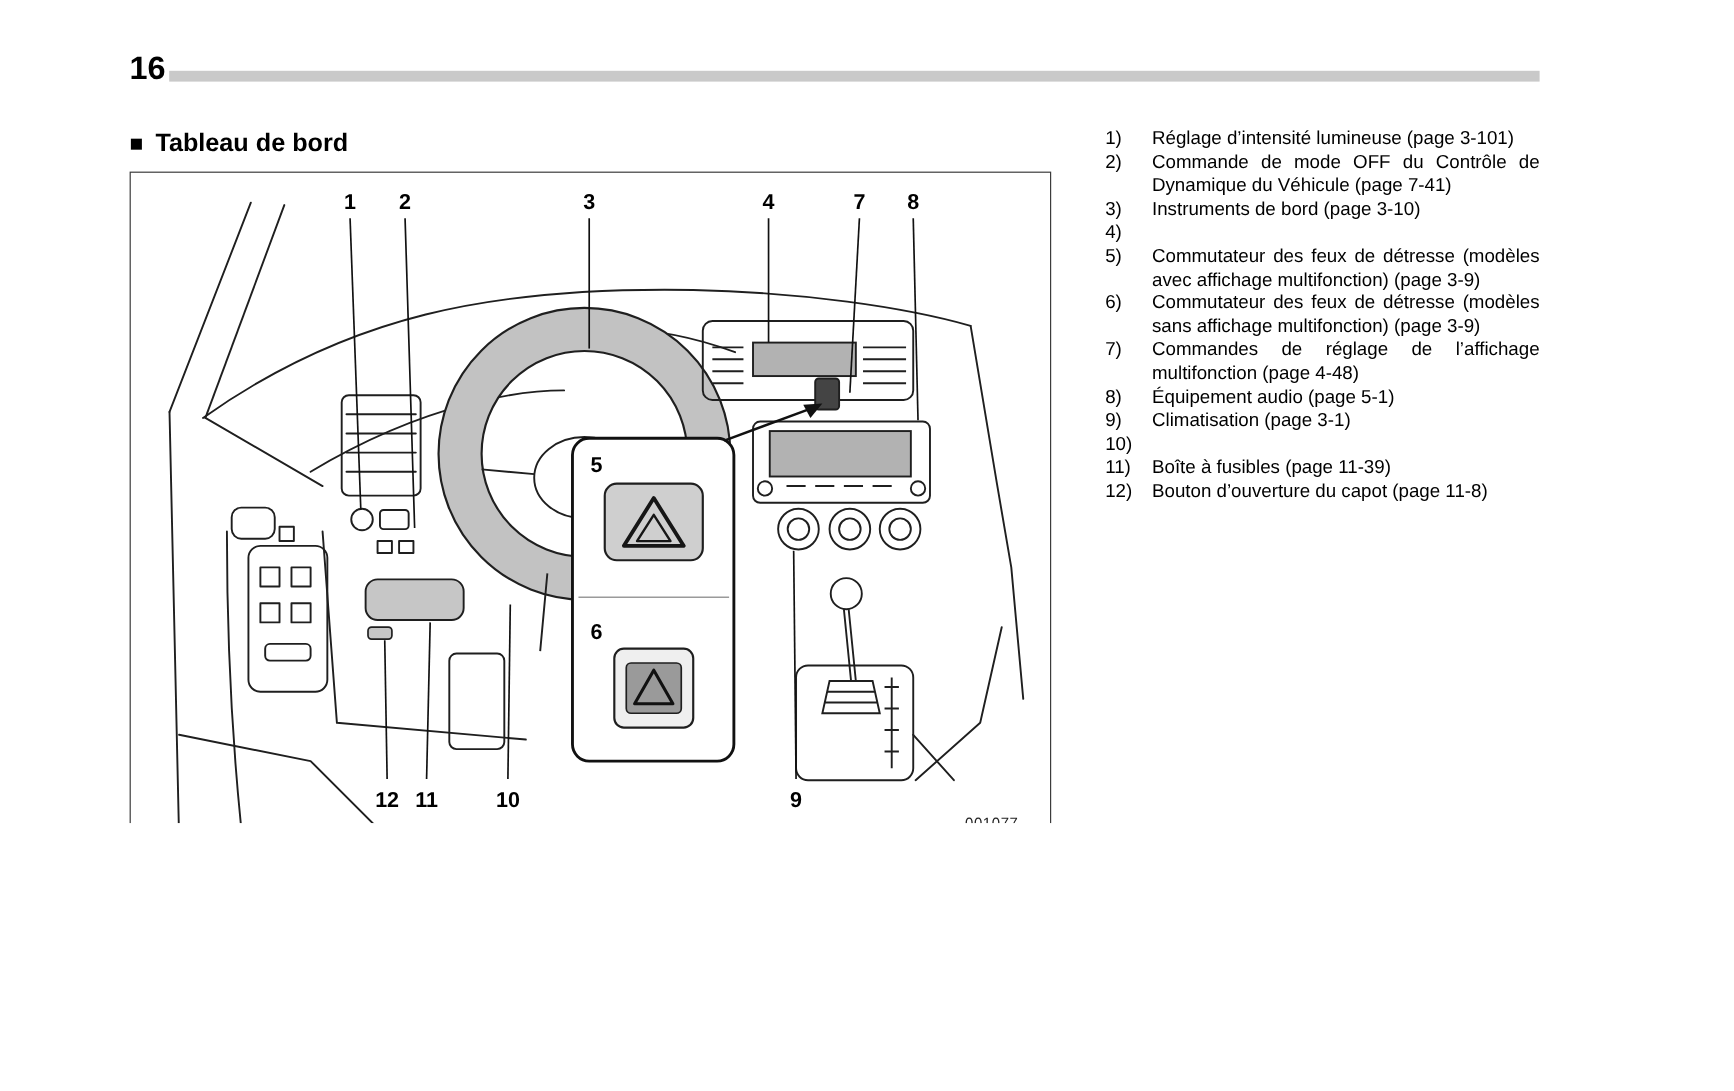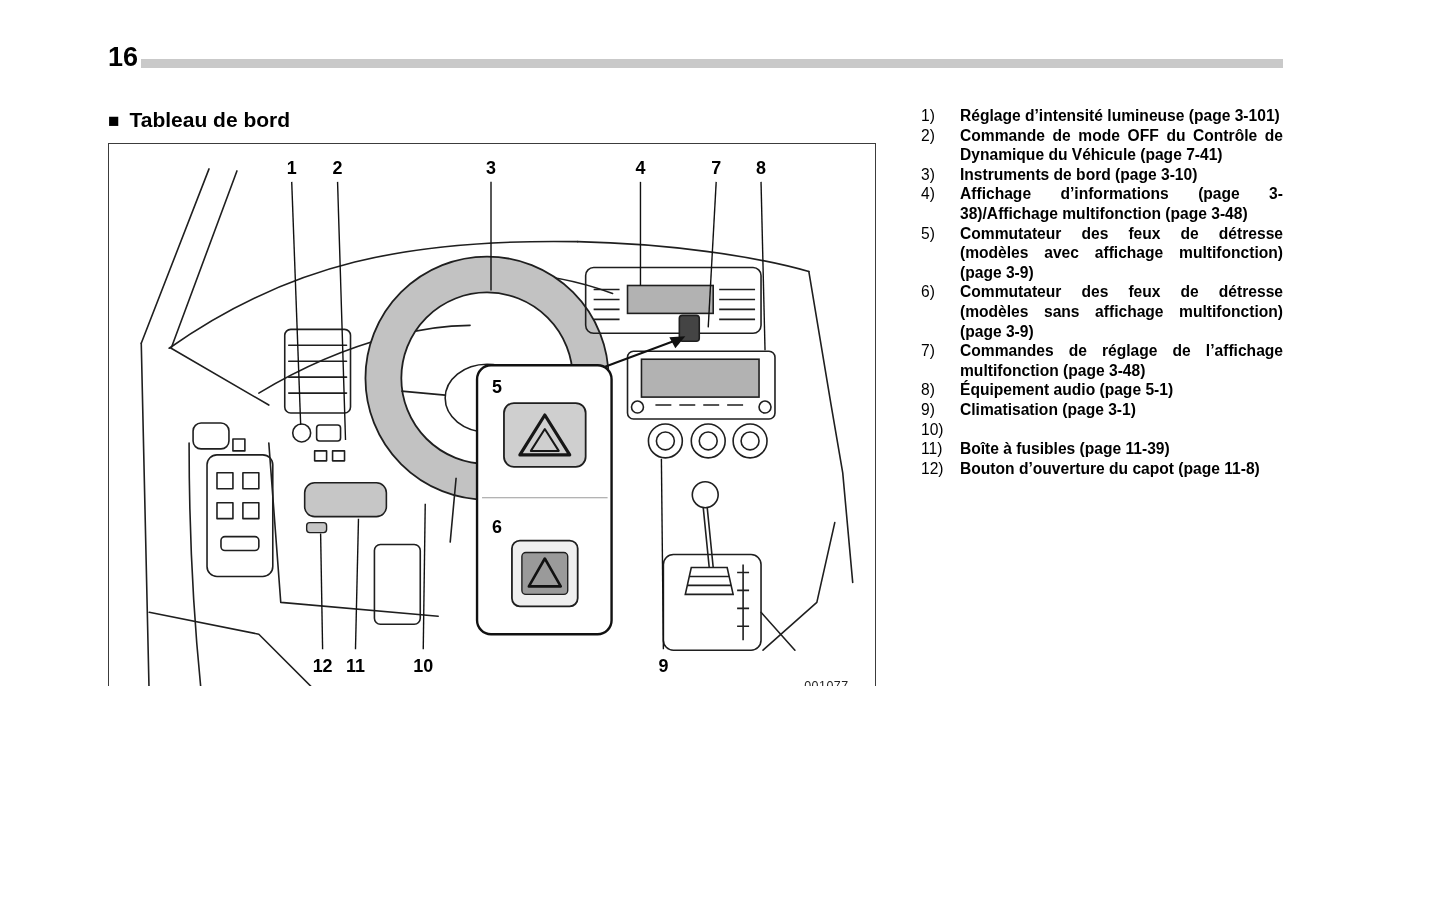--- a/index.html
+++ b/index.html
@@ -35,21 +35,21 @@
   }
   .figure-frame svg { display:block; width:100%; height:100%; }
   .legend {
     position:absolute; left:921px; top:106px; width:362px;
   }
   .legend-item {
     display:grid; grid-template-columns:39px 1fr;
     font-size:15.6px; line-height:19.6px;
   }
   .legend-item .num { text-align:left; }
-  .legend-item .txt { text-align:justify;font-weight:bold; }
+  .legend-item .txt { text-align:justify; }
   text.callout {
     font-family:"Liberation Sans", sans-serif;
     font-size:18px; font-weight:bold; fill:#000;
   }
   text.figcode {
     font-family:"Liberation Sans", sans-serif;
     font-size:12.5px; fill:#222; letter-spacing:.5px;
   }
 </style>
 </head>
@@ -200,33 +200,32 @@
     <div class="legend-item">
       <span class="num">2)</span>
       <span class="txt">Commande de mode OFF du Contrôle de Dynamique du Véhicule (page 7-41)</span>
     </div>
     <div class="legend-item">
       <span class="num">3)</span>
       <span class="txt">Instruments de bord (page 3-10)</span>
     </div>
     <div class="legend-item">
       <span class="num">4)</span>
-      <span class="txt">Affichage d’informations (page 3-38)/Affichage multifonction (page 3-48)</span>
     </div>
     <div class="legend-item">
       <span class="num">5)</span>
       <span class="txt">Commutateur des feux de détresse (modèles avec affichage multifonction) (page 3-9)</span>
     </div>
     <div class="legend-item">
       <span class="num">6)</span>
       <span class="txt">Commutateur des feux de détresse (modèles sans affichage multifonction) (page 3-9)</span>
     </div>
     <div class="legend-item">
       <span class="num">7)</span>
-      <span class="txt">Commandes de réglage de l’affichage multifonction (page 3-48)</span>
+      <span class="txt">Commandes de réglage de l’affichage multifonction (page 4-48)</span>
     </div>
     <div class="legend-item">
       <span class="num">8)</span>
       <span class="txt">Équipement audio (page 5-1)</span>
     </div>
     <div class="legend-item">
       <span class="num">9)</span>
       <span class="txt">Climatisation (page 3-1)</span>
     </div>
     <div class="legend-item">

